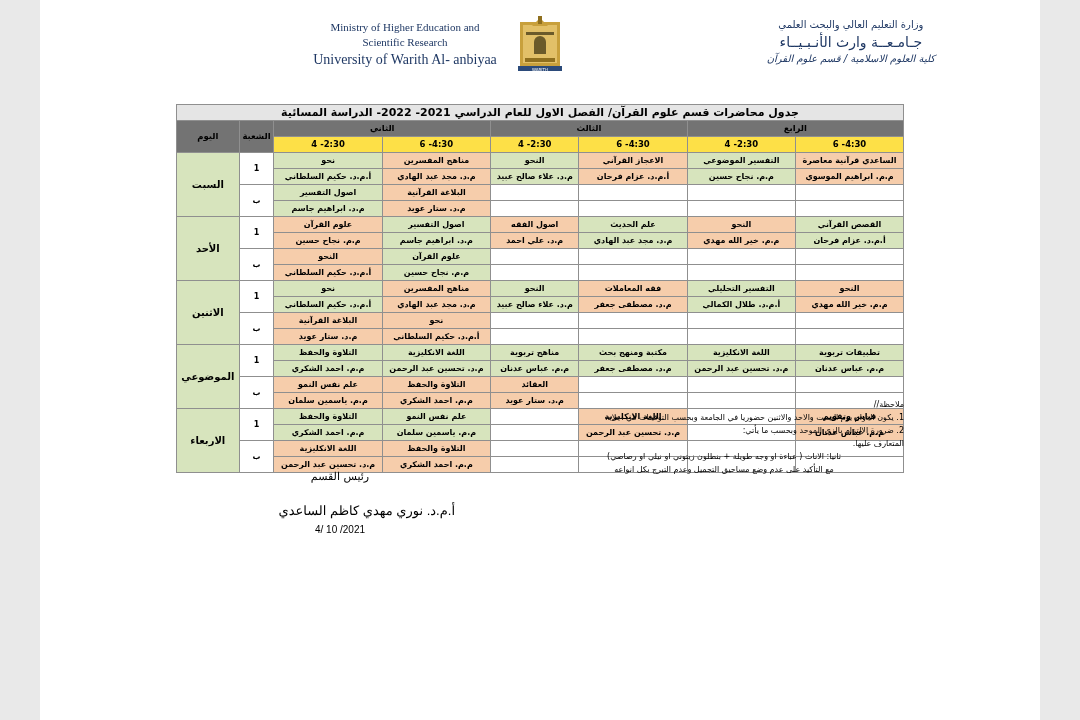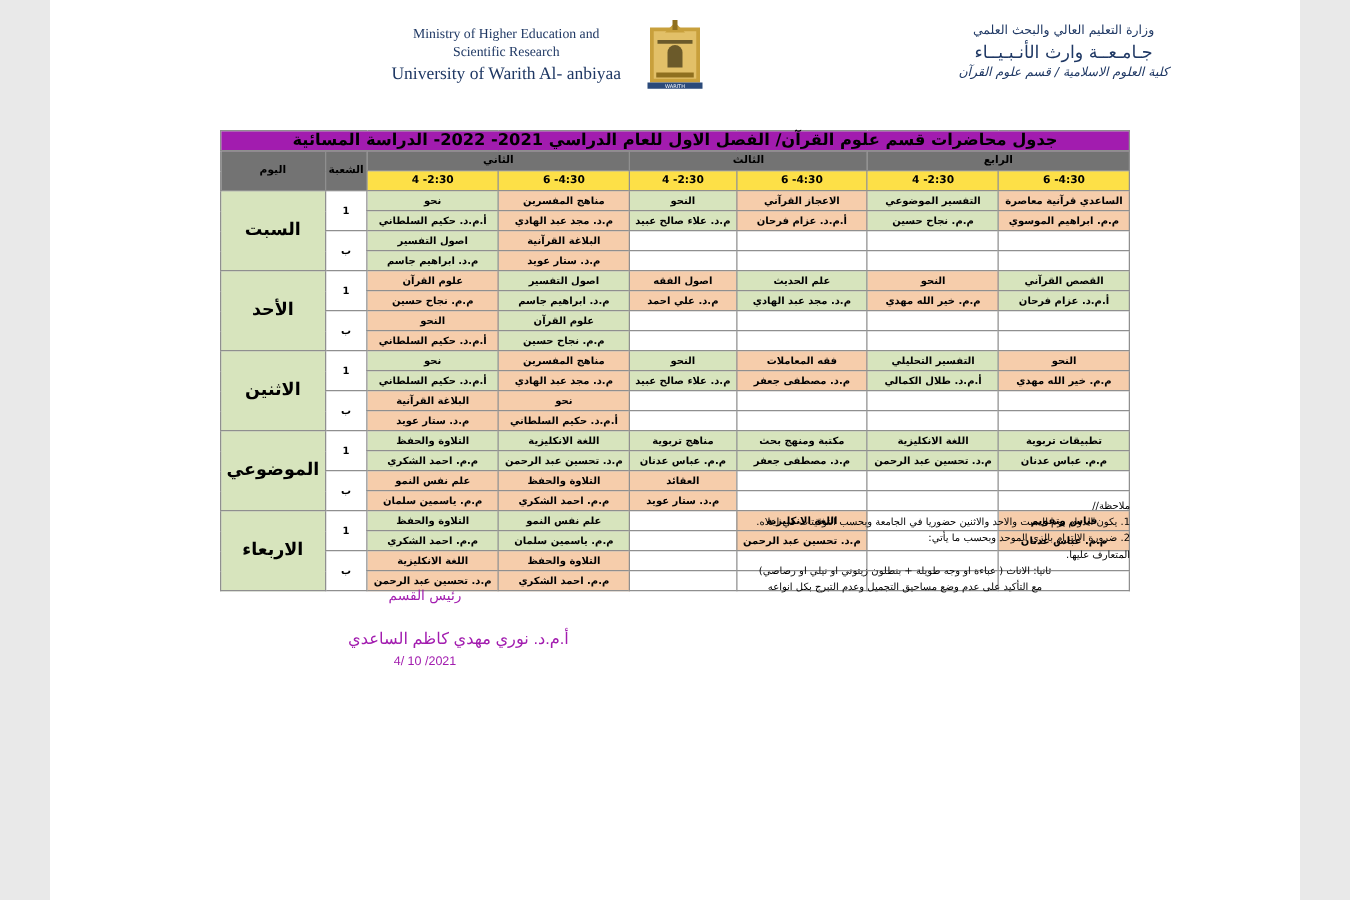--- a/index.html
+++ b/index.html
@@ -77,39 +77,39 @@
   table.sched td, table.sched th {
     border: 1px solid #8f8f8f;
     text-align: center;
     padding: 1px 1px;
     height: 13px;
     line-height: 11px;
     color: #000;
     font-weight: bold;
   }
   .title-row td {
-    background: #a21caf;
+    background: #e5e5e5;
     color: #ffffff;
-    font-size: 13px;
+    font-size: 11px;
     height: 14px;
     font-weight: bold;
   }
   .grp-row td {
     background: #737373;
     font-size: 8.5px;
   }
   .time-row td {
     background: #fde047;
     font-size: 8.5px;
   }
   .c-green { background: #d7e4bd; }
   .c-orange { background: #f6cdab; }
   .c-white { background: #ffffff; }
   .daycell {
-    font-size: 14px;
+    font-size: 10px;
     margin-top: 13px;
   }
   .notes {
     position: absolute;
     right: 136px;
     top: 398px;
     width: 360px;
     direction: rtl;
     text-align: right;
     font-size: 8px;
@@ -119,21 +119,21 @@
   }
   .notes div { margin-bottom: 0px; }
   .notes .center { text-align: center; }
   .sign {
     position: absolute;
     left: 185px;
     top: 470px;
     width: 230px;
     text-align: center;
     direction: rtl;
-    color: #a21caf;
+    color: #000000;
   }
   .sign .s1 {
     font-size: 11px;
     font-family: "DejaVu Serif", serif;
   }
   .sign .s2 {
     font-size: 13px;
     margin-top: 20px;
     font-family: Liberation Sans, sans-serif;
     text-align: right;

